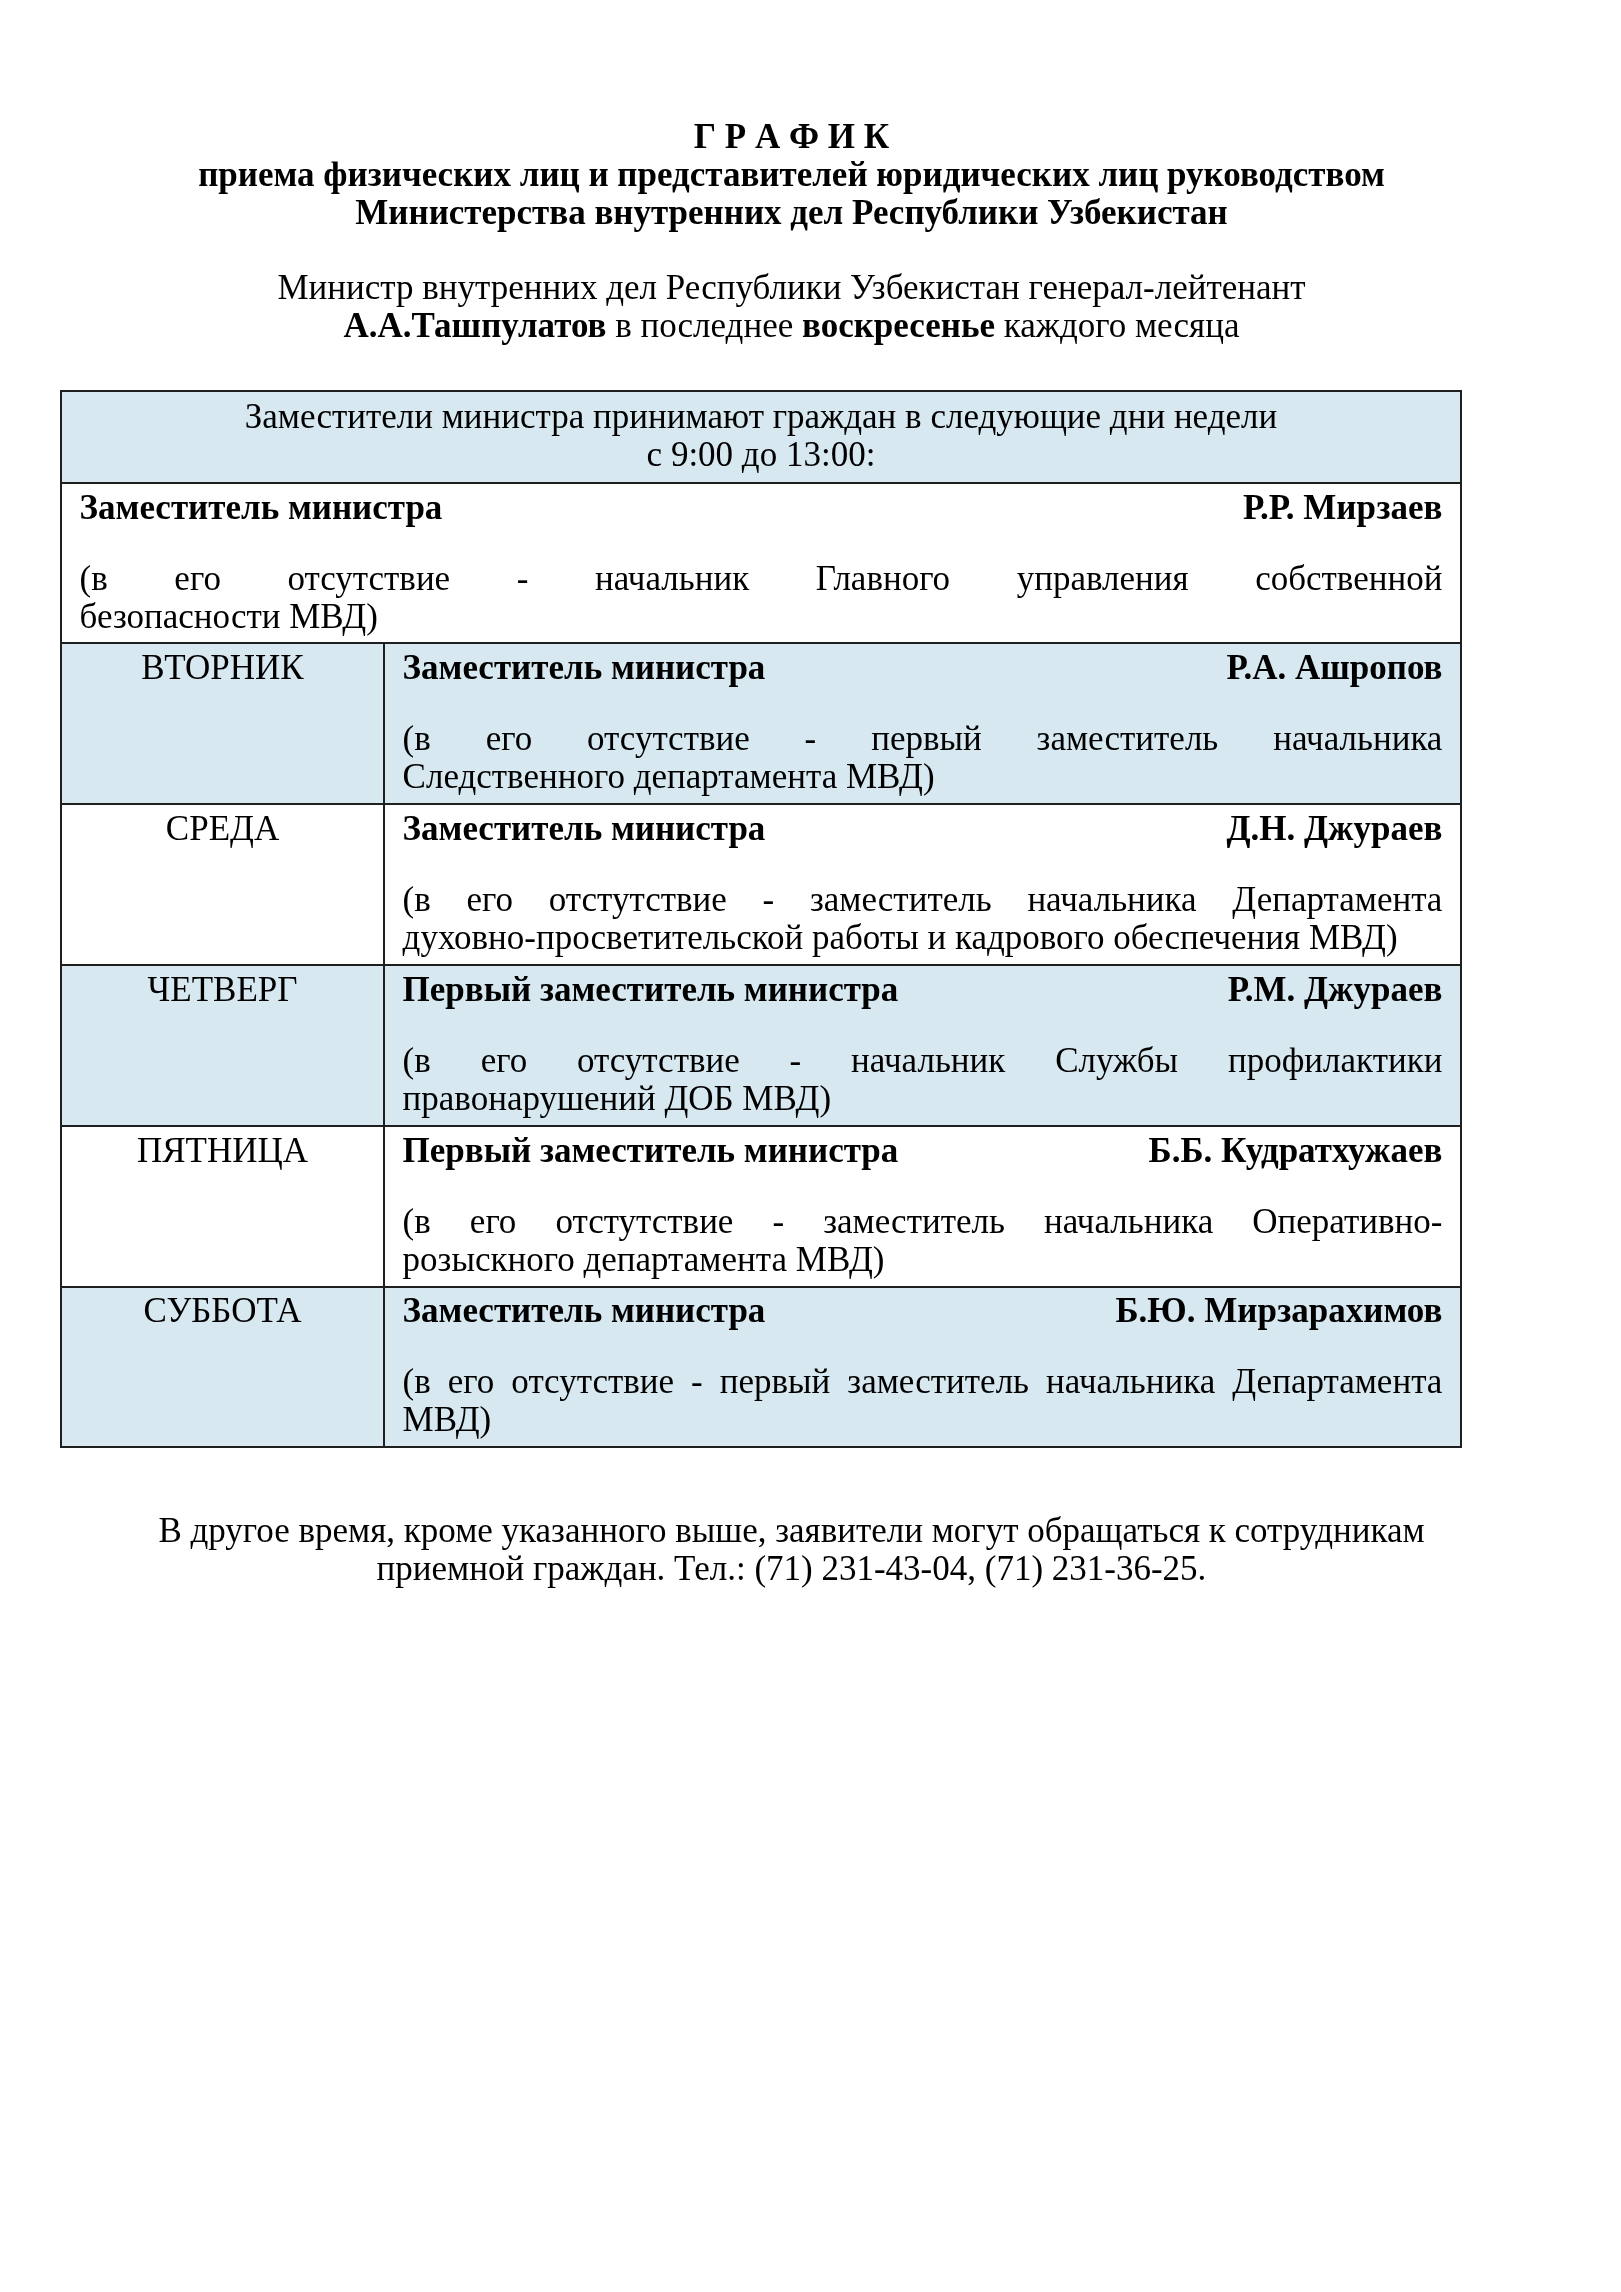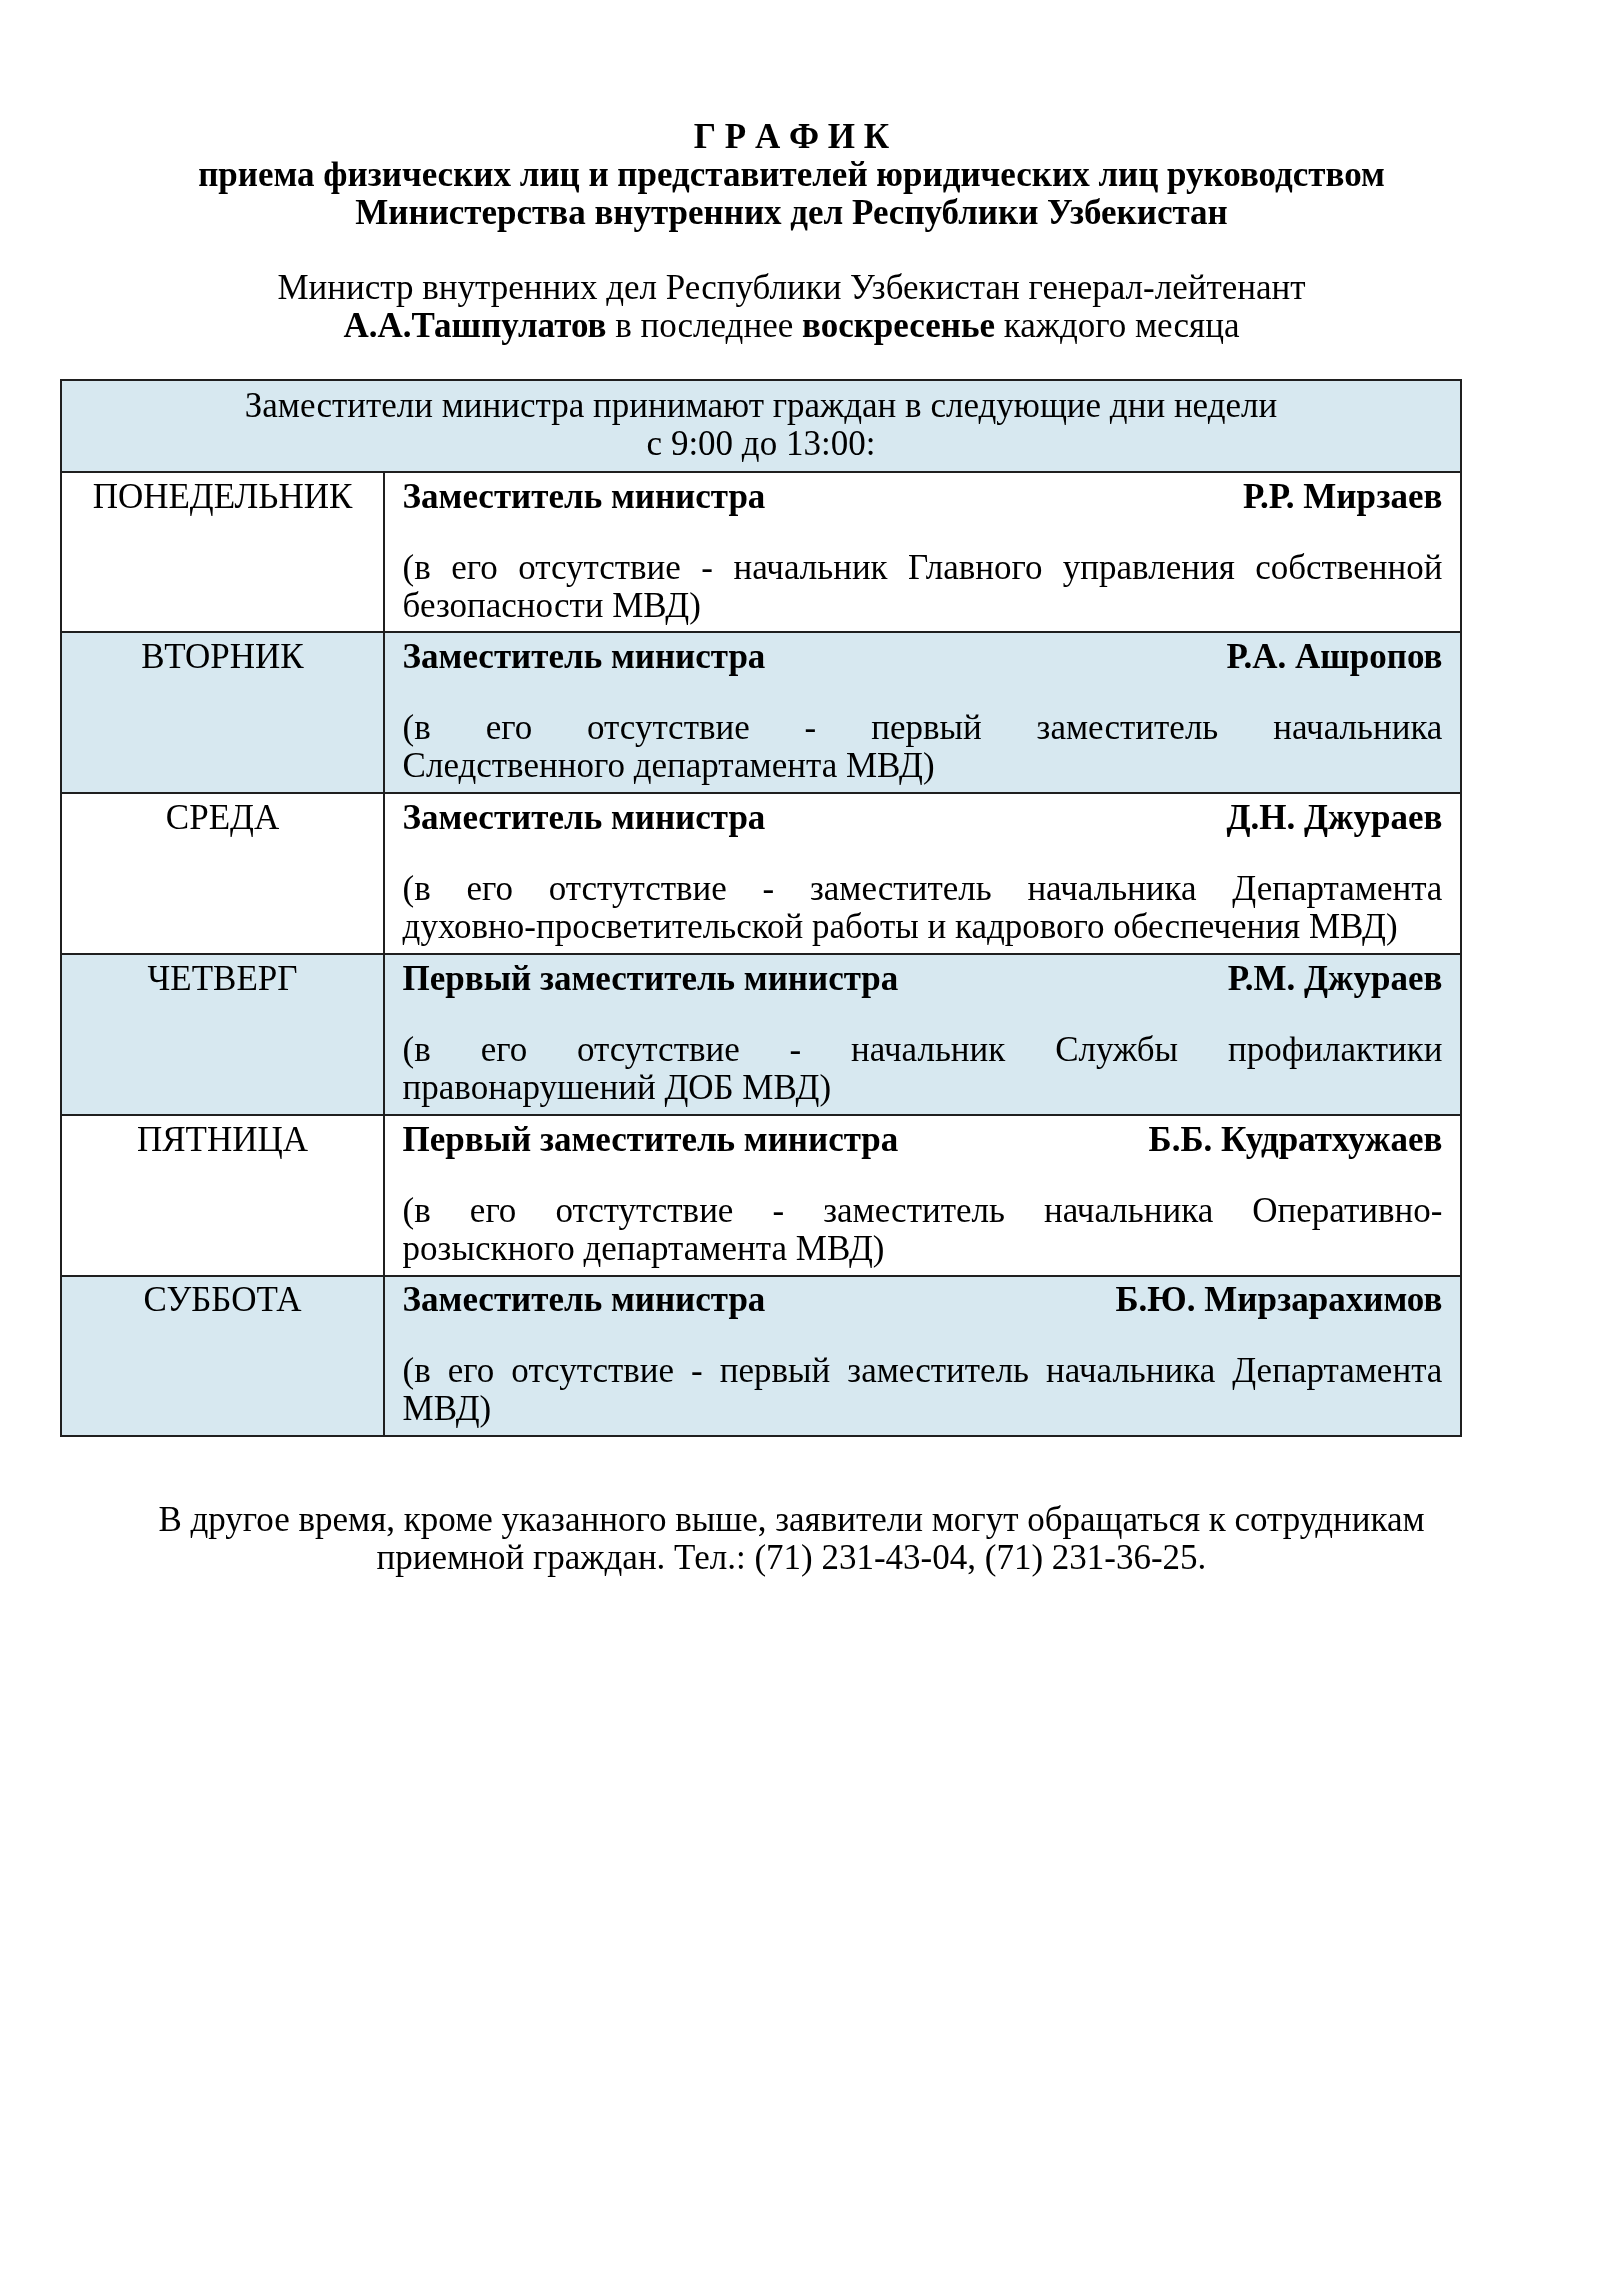--- a/index.html
+++ b/index.html
@@ -13,21 +13,21 @@
     font-size:35px;line-height:38px;color:#000;
     -webkit-font-smoothing:antialiased;
   }
   .page{padding:118px 98px 0 60px;}
   .doc-title{text-align:center;font-weight:bold;}
   .doc-subtitle{text-align:center;font-weight:bold;}
   .minister{text-align:center;margin-top:37px;}
   .minister b{font-weight:bold;}
 
   .sched-table{
-    margin-top:34px;
+    margin-top:45px;
     border:2.9px solid var(--border);
     width:1402px;box-sizing:border-box;
   }
   .thead{
     background:var(--shaded);
     text-align:center;
     padding:5.9px 9.8px 7.8px 9.8px;
   }
   .trow{
     display:flex;
@@ -76,23 +76,20 @@
   </div>
 
   <div class="sched-table">
 
     <div class="thead">
       <span>Заместители министра принимают граждан в следующие дни недели</span><br>
       <span>с 9:00 до 13:00:</span>
     </div>
 
     <div class="trow">
-      <div class="day-cell">
-        <span>ПОНЕДЕЛЬНИК</span>
-      </div>
       <div class="info-cell">
         <div class="info-head">
           <span class="ttl">Заместитель министра</span>
           <span class="nm">Р.Р. Мирзаев</span>
         </div>
         <div class="note">
           <div class="note-line">(в его отсутствие - начальник Главного управления собственной</div>
           <div class="note-line">безопасности МВД)</div>
         </div>
       </div>

